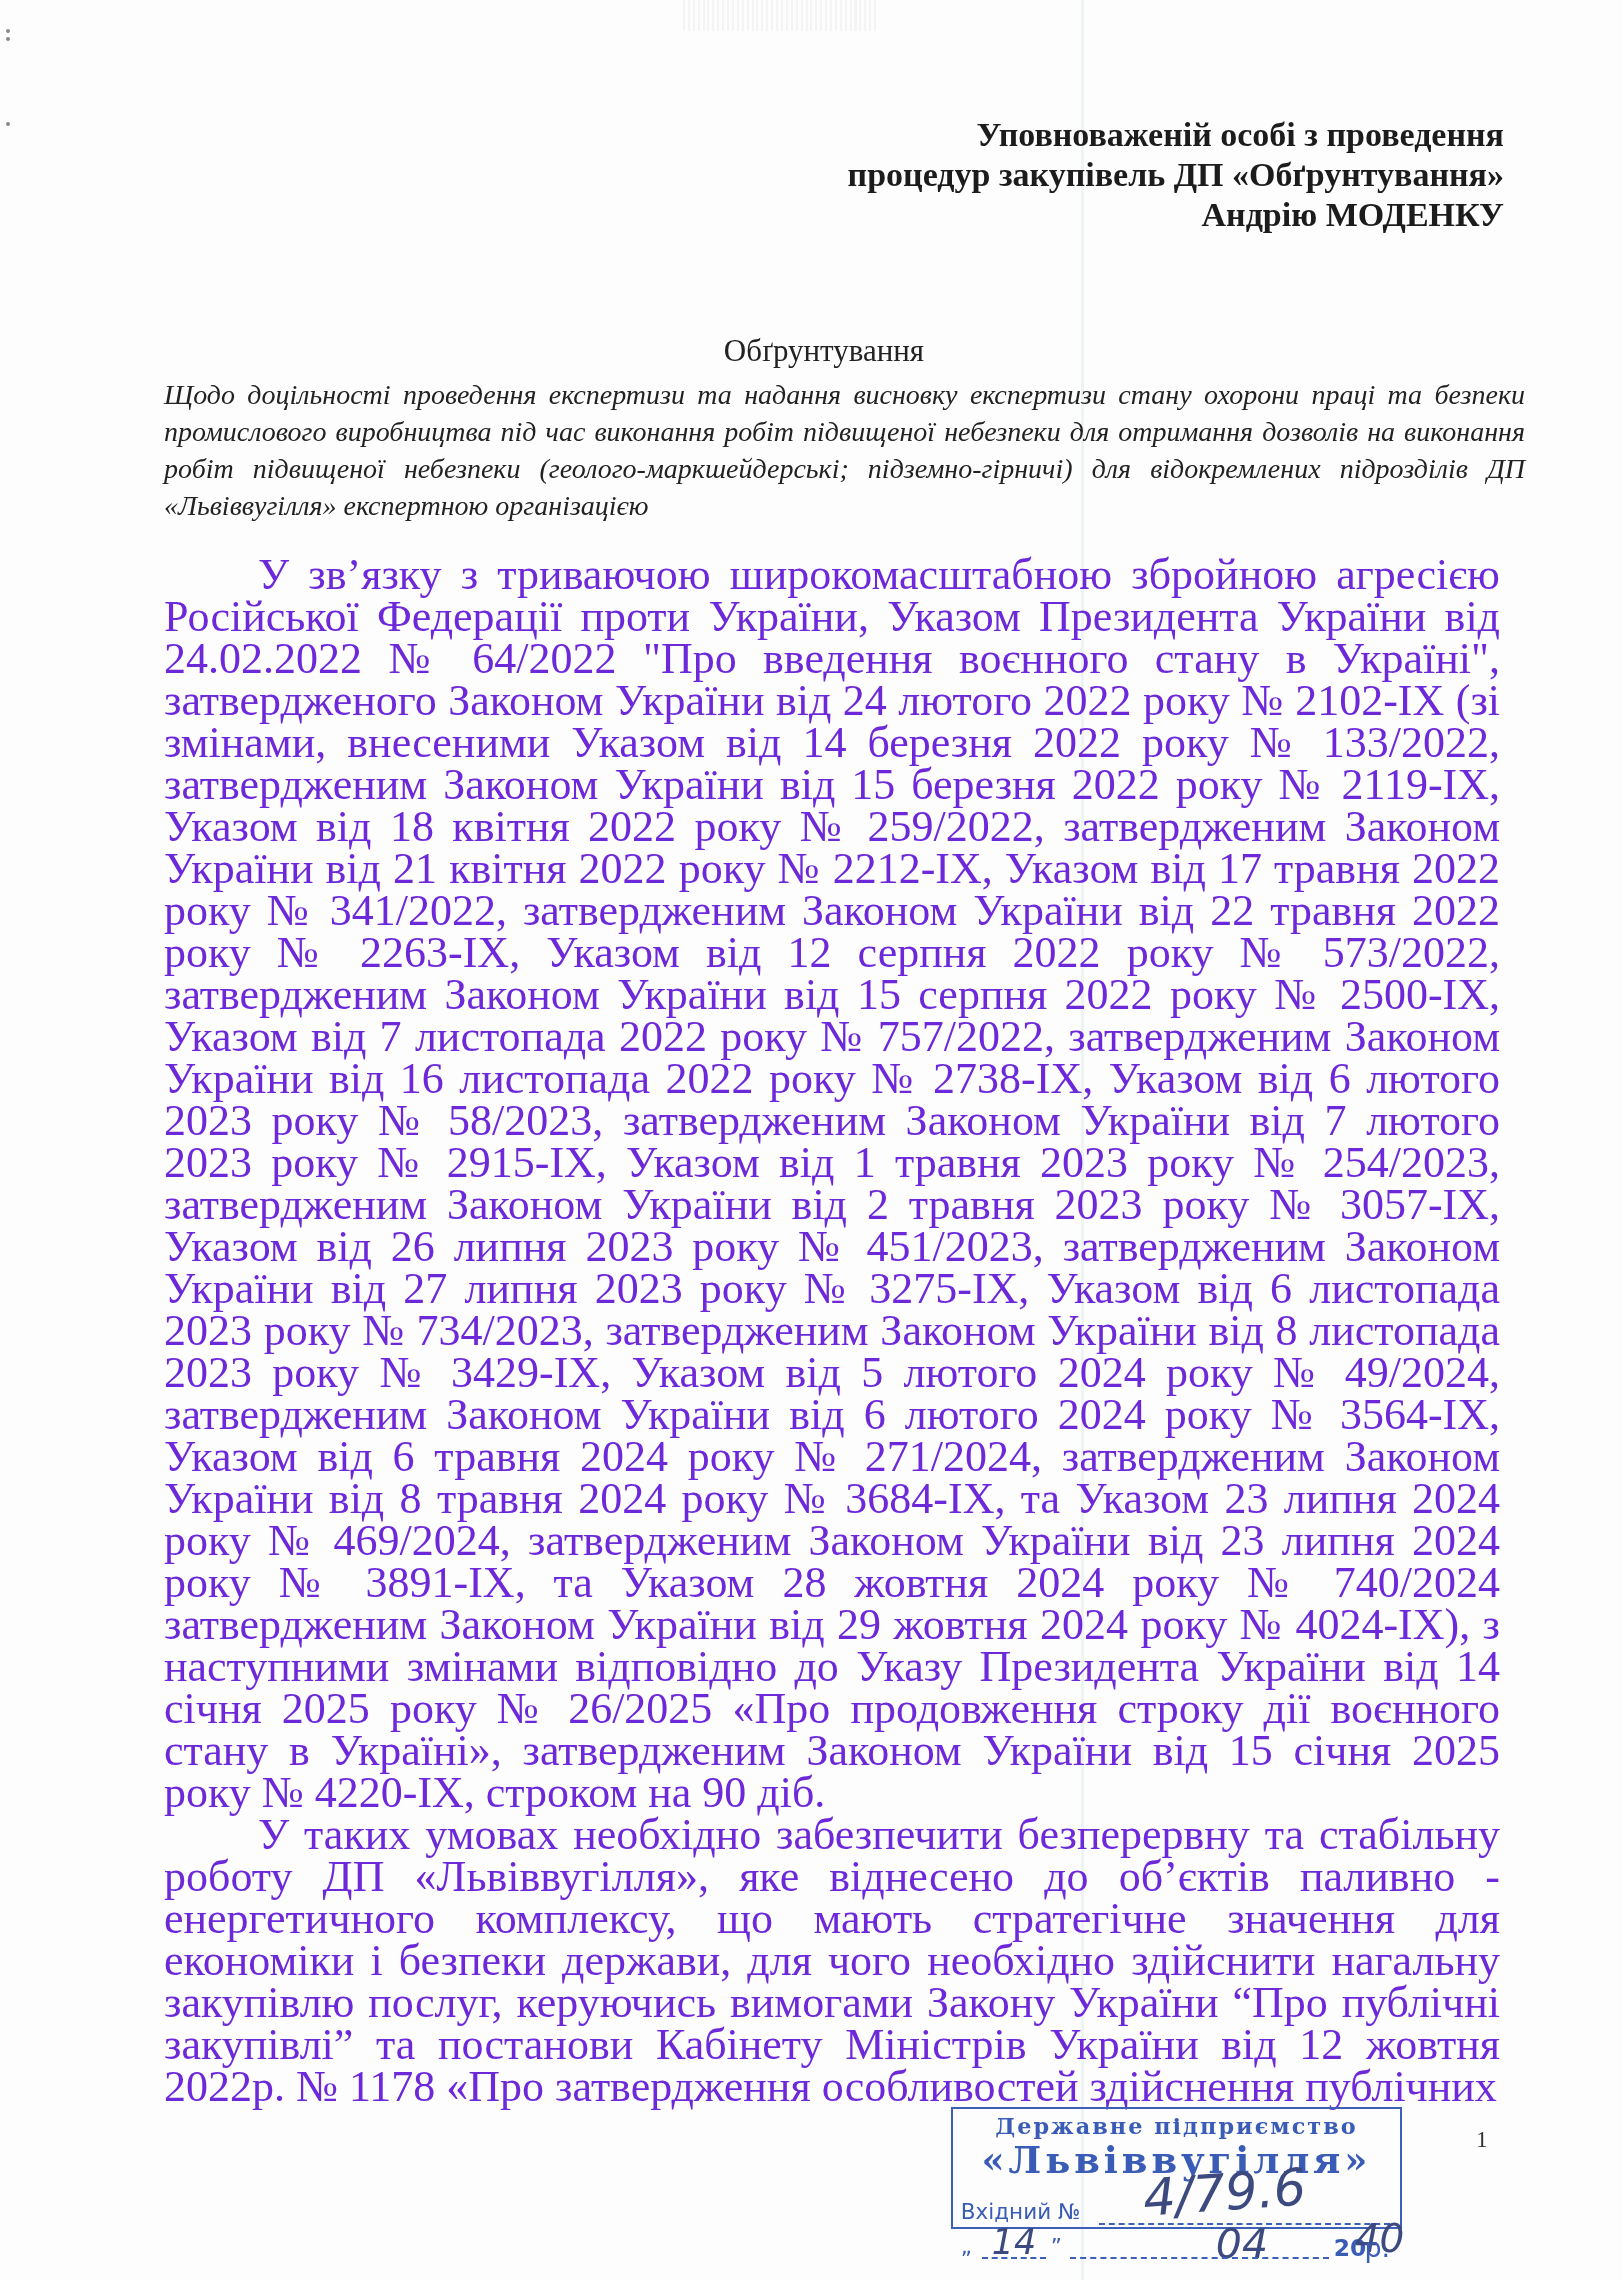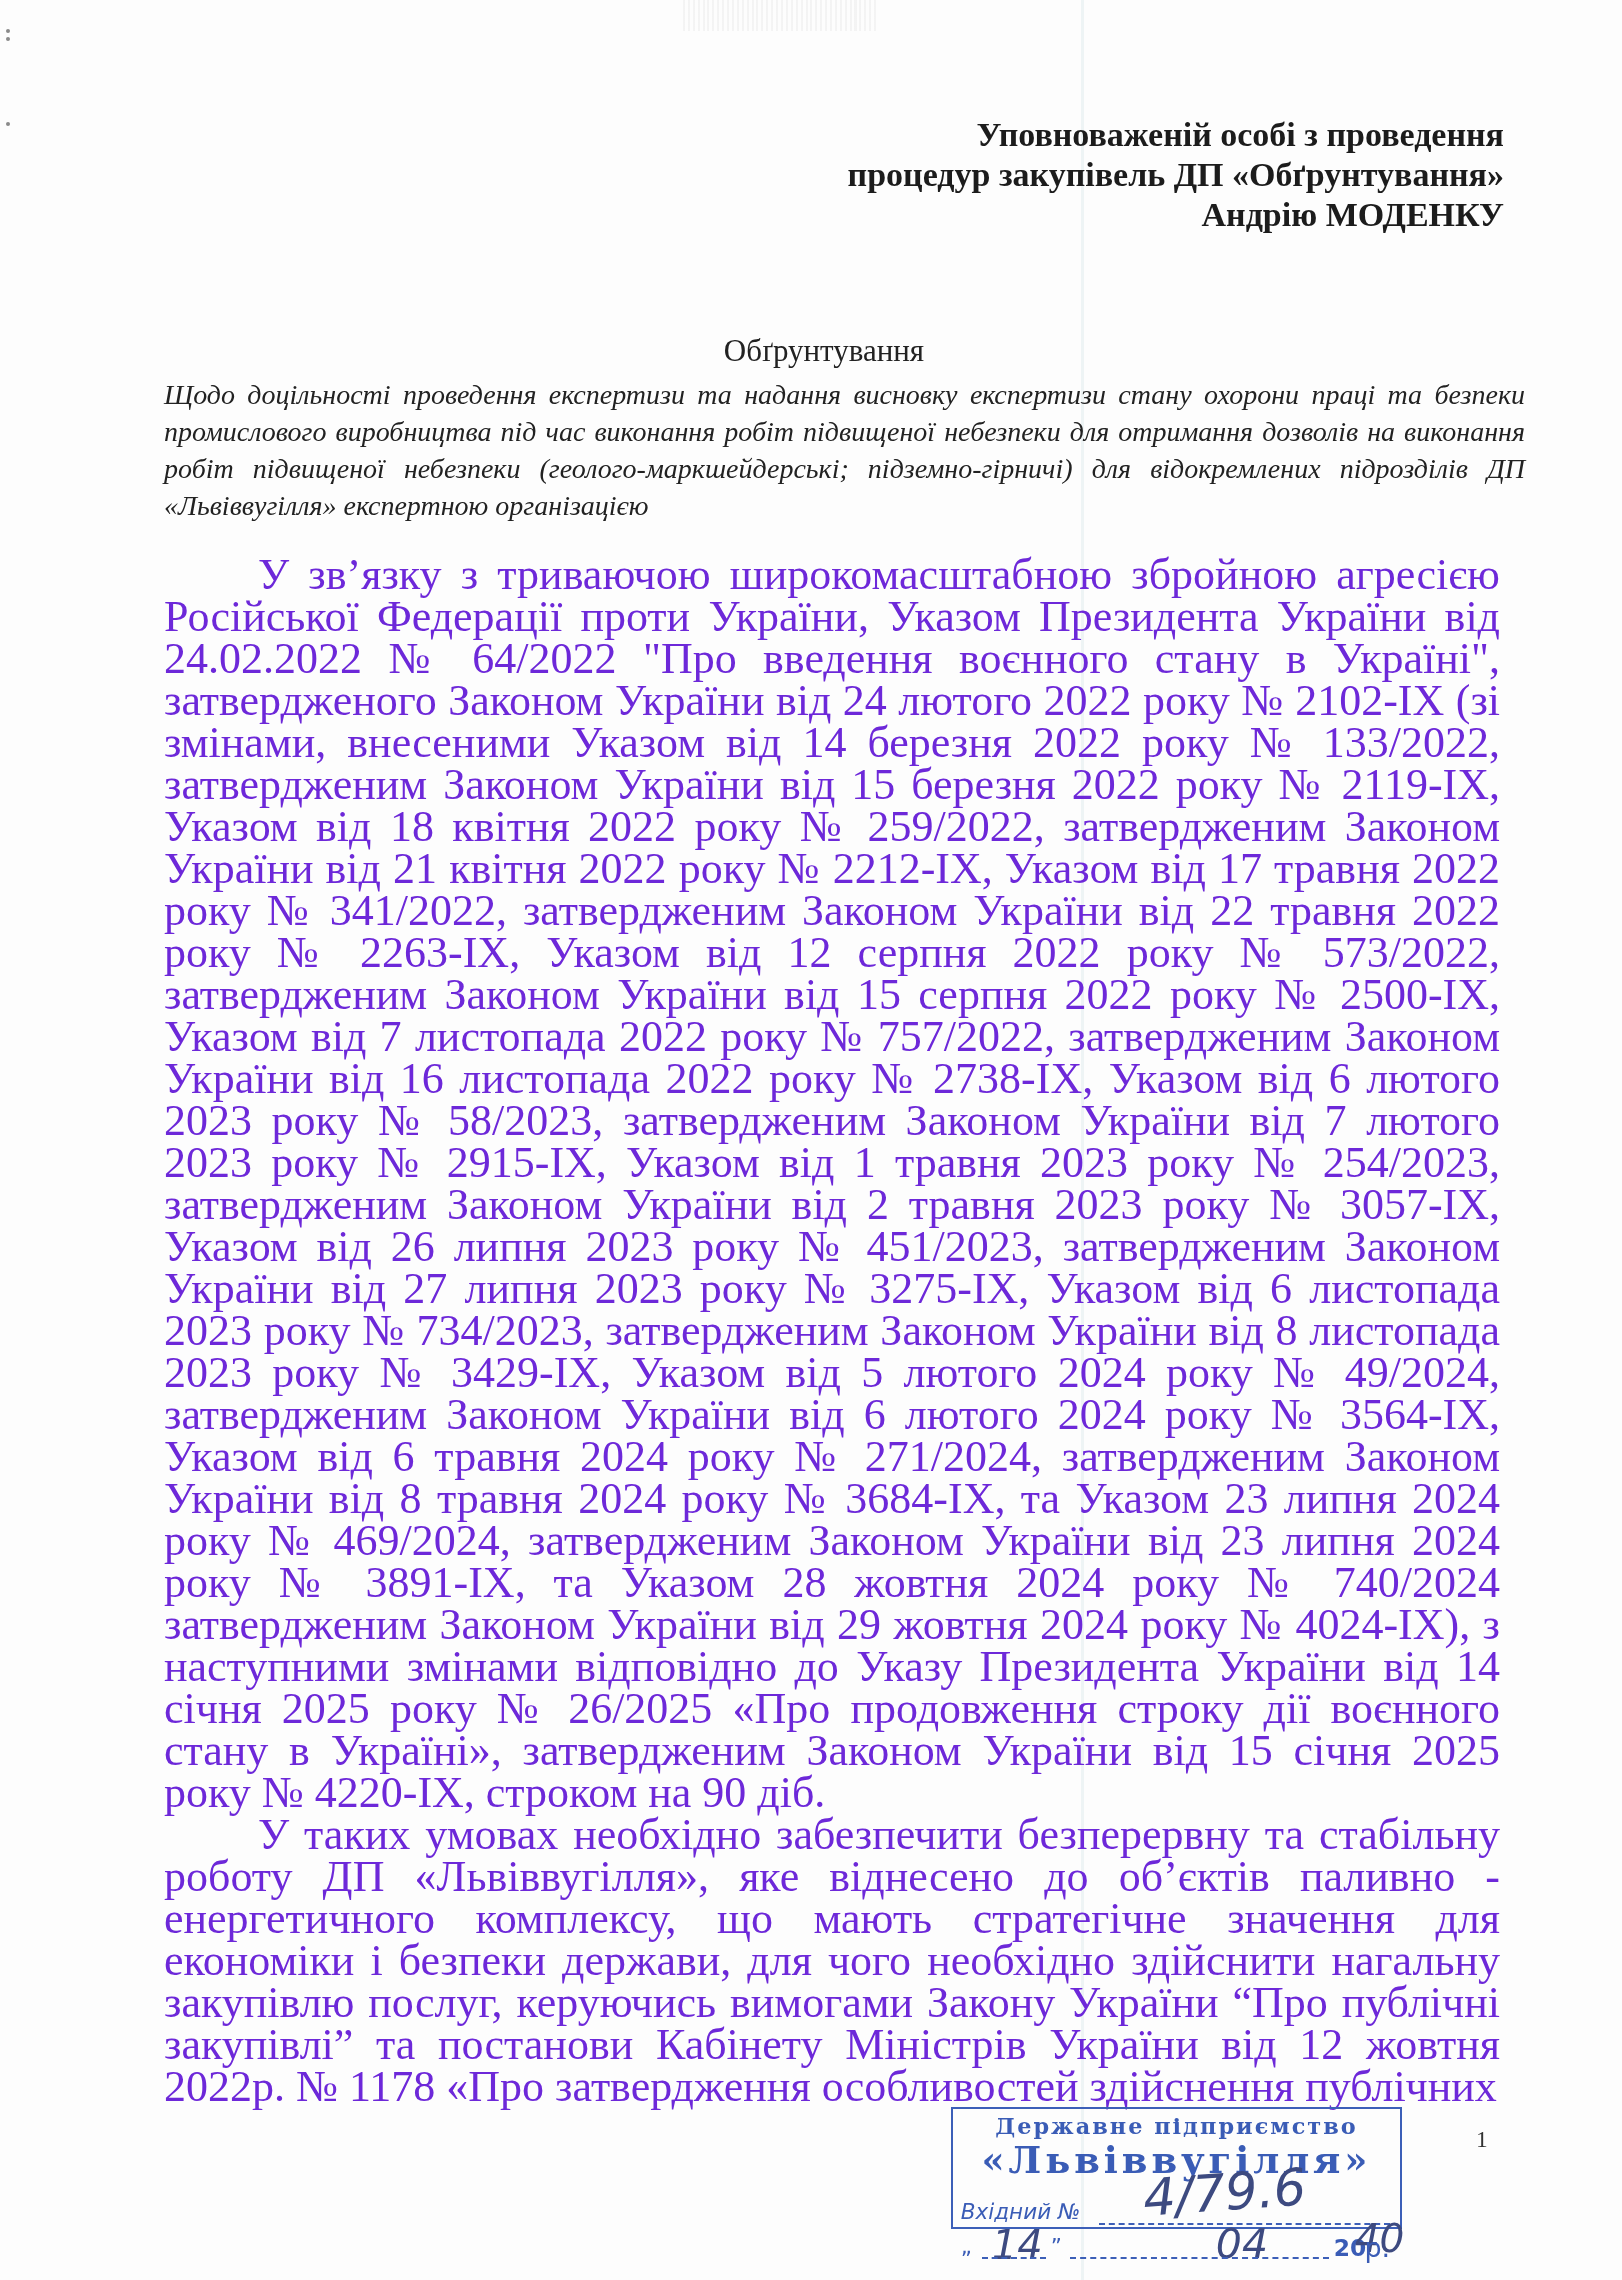--- a/index.html
+++ b/index.html
@@ -122,21 +122,20 @@
       font-size: 37px;
       font-weight: bold;
       letter-spacing: 3.9px;
       font-family: "DejaVu Serif", serif;
     }
     .stamp-incoming-label {
       position: absolute;
       left: 7.8px;
       top: 90px;
       font-size: 21.5px;
-      font-style: italic;
     }
     .stamp-incoming-line {
       position: absolute;
       left: 146px; right: 9.8px;
       top: 114px;
       border-bottom: 2px dashed #3c5fb8;
     }
     .stamp-incoming-value {
       position: absolute;
       left: 190px;
@@ -155,21 +154,21 @@
     }
     .stamp-quote {
       position: absolute;
       top: 9.8px;
       font-size: 21.5px;
     }
     .stamp-day {
       position: absolute;
       left: 31px;
       top: -2px;
-      font-size: 40px;
+      font-size: 35px;
       font-style: italic;
       color: #3d4a80;
     }
     .stamp-month {
       position: absolute;
       left: 215px;
       top: -3.9px;
       font-size: 41px;
       font-style: italic;
       color: #3d4a80;

